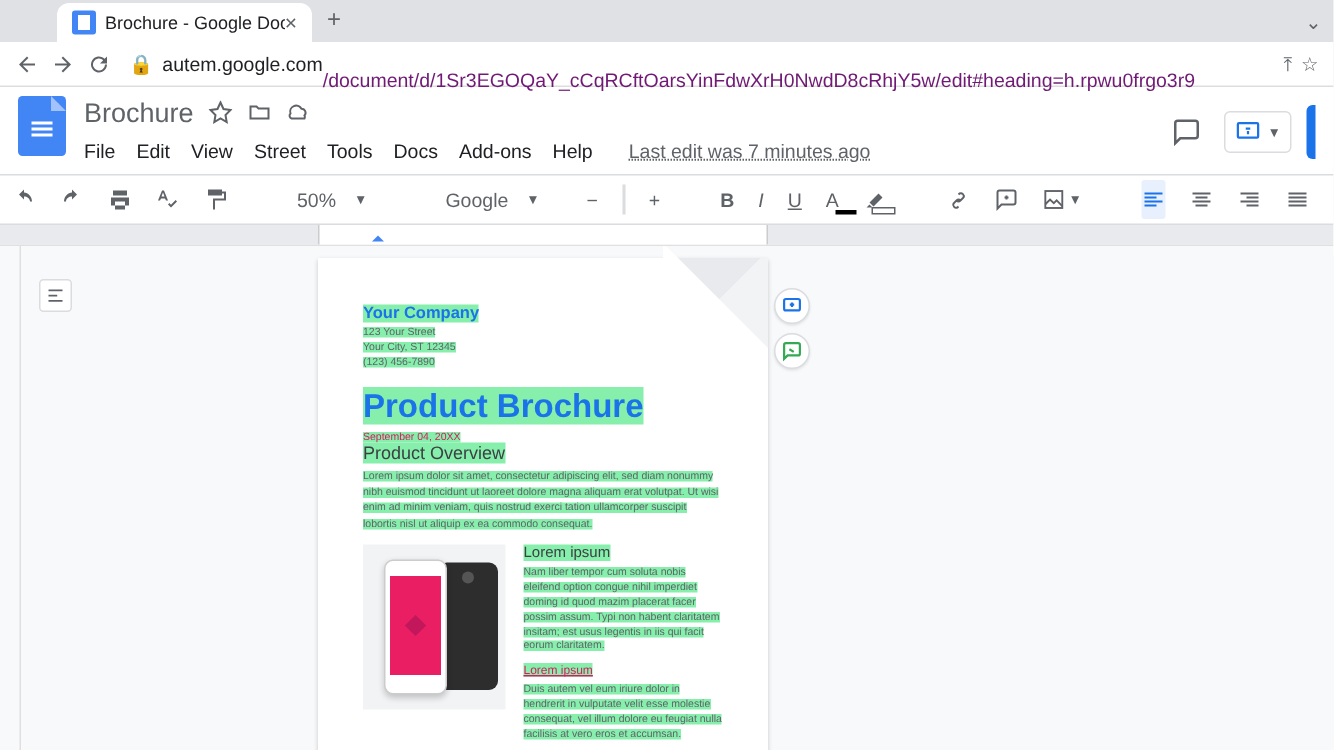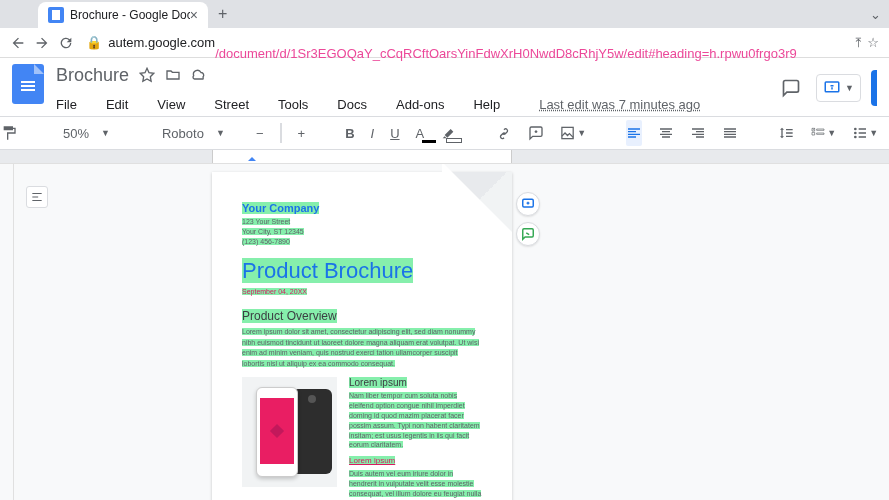--- a/index.html
+++ b/index.html
@@ -16,44 +16,44 @@
     .tab-close { color: #5f6368; cursor: pointer; font-size: 14px; }
     .new-tab { color: #5f6368; font-size: 16px; margin-left: 10px; cursor: pointer; }
     .tab-right { margin-left: auto; color: #5f6368; padding-right: 8px; cursor: pointer; }
     
     .addr-bar { display: flex; align-items: center; background: #fff; height: 30px; border-bottom: 1px solid #ddd; padding: 0 6px; }
     .nav-btn { width: 24px; height: 24px; display: flex; align-items: center; justify-content: center; color: #5f6368; cursor: pointer; }
     .nav-btn svg { width: 16px; height: 16px; }
     .url-field { flex: 1; display: flex; align-items: center; margin: 0 8px; font-size: 13px; }
     .lock-icon { color: #5f6368; margin-right: 6px; }
     .url-host { color: #202124; }
-    .url-path { color: #ec4899; margin-top: 22px; }
+    .url-path { color: #701a75; margin-top: 22px; }
     .addr-right { display: flex; gap: 6px; color: #5f6368; padding-right: 4px; }
     .addr-right span { cursor: pointer; }
     
     
     .docs-header { background: #fff; display: flex; padding: 6px 12px 0; }
     .docs-logo { width: 32px; height: 40px; background: #4285f4; border-radius: 3px; margin-right: 12px; position: relative; display: flex; align-items: center; justify-content: center; cursor: pointer; }
     .docs-logo::before { content: ''; position: absolute; top: 0; right: 0; border: 5px solid #a1c2fa; border-top-color: transparent; border-right-color: transparent; }
     .docs-logo::after { content: ''; width: 14px; height: 2px; background: #fff; box-shadow: 0 4px 0 #fff, 0 8px 0 #fff; margin-top: -4px; }
     .docs-center { flex: 1; }
     .docs-title-row { display: flex; align-items: center; gap: 10px; height: 22px; }
     .docs-title { font-size: 18px; color: #5f6368; }
     .title-icon { color: #5f6368; cursor: pointer; }
     .title-icon svg { width: 16px; height: 16px; display: block; }
-    .docs-menu-row { display: flex; align-items: flex-end; gap: 29px; height: 24px; margin-top: 2px; font-size: 13px; color: #202124; }
+    .docs-menu-row { display: flex; align-items: center; gap: 14px; height: 24px; margin-top: 2px; font-size: 13px; color: #202124; }
     .menu-item { cursor: pointer; }
     .last-edit { color: #5f6368; text-decoration-line: underline; text-decoration-style: dotted; margin-left: 10px; cursor: pointer; }
     .docs-right { display: flex; align-items: center; gap: 10px; }
     .comments-btn { width: 30px; height: 30px; display: flex; align-items: center; justify-content: center; cursor: pointer; color: #5f6368; }
     .present-btn { border: 1px solid #dadce0; border-radius: 4px; padding: 4px 6px; display: flex; align-items: center; gap: 4px; cursor: pointer; color: #1a73e8; }
     .share-edge { width: 6px; height: 36px; background: #1a73e8; border-radius: 4px 0 0 4px; }
     
     
-    .toolbar { display: flex; align-items: center; height: 34px; padding: 0 8px; border-bottom: 1px solid #dadce0; border-top: 1px solid #dadce0; margin-top: 4px; gap: 16px; font-size: 13px; justify-content: center; }
+    .toolbar { display: flex; align-items: center; height: 34px; padding: 0 8px; border-bottom: 1px solid #dadce0; border-top: 1px solid #dadce0; margin-top: 4px; gap: 16px; font-size: 13px; }
     .tb-btn { width: 26px; height: 26px; display: flex; align-items: center; justify-content: center; color: #5f6368; cursor: pointer; border-radius: 2px; }
     .tb-sep { width: 1px; height: 18px; background: #dadce0; margin: 0 4px; }
     .tb-select { display: flex; align-items: center; padding: 0 6px; height: 24px; cursor: pointer; color: #5f6368; gap: 12px; }
     .tb-font { width: 60px; }
     .tb-numbox { border: 1px solid #dadce0; width: 36px; height: 20px; }
     .tb-bold { font-weight: bold; }
     .tb-italic { font-style: italic; }
     .tb-underline { text-decoration: underline; }
     .tb-text-color { position: relative; }
     .tb-text-color::after { content: ''; position: absolute; bottom: 3px; left: 6px; width: 14px; height: 3px; background: #000; }
@@ -75,23 +75,23 @@
     .left-ruler { width: 14px; background: #f8f9fa; border-right: 1px solid #e0e0e0; }
     .outline-btn { position: absolute; left: 26px; top: 22px; width: 22px; height: 22px; border: 1px solid #dadce0; border-radius: 3px; display: flex; align-items: center; justify-content: center; cursor: pointer; color: #5f6368; background: #fff; }
     .canvas { flex: 1; overflow: auto; position: relative; }
     .page { position: absolute; left: 198px; top: 8px; width: 300px; background: #fff; box-shadow: 0 1px 3px rgba(0,0,0,.2); padding: 28px 30px 20px; }
     .page-corner { position: absolute; top: 0; right: 0; width: 70px; height: 60px; background: linear-gradient(135deg, #e8eaed 0%, #e8eaed 50%, #f1f3f4 50%); }
     .page-corner::before { content:''; position:absolute; bottom: 0; left: 0; width: 0; height: 0; border: 35px solid transparent; border-left-color: #fff; border-bottom-color: #fff; }
     
     .sel { background: #86efac; display: inline; }
     .company { font-size: 11px; font-weight: bold; color: #1a73e8; }
     .address { font-size: 7px; color: #5f6368; line-height: 1.4; margin-top: 2px; }
-    .doc-h1 { font-size: 22px; color: #1a73e8; margin-top: 12px; font-weight: normal; }
+    .doc-h1 { font-size: 22px; color: #1a73e8; margin-top: 12px; font-weight: bold; }
     .doc-date { font-size: 7px; color: #d81b60; margin-top: 4px; }
-    .doc-h2 { font-size: 12px; color: #3c4043; margin-top: 14px; }
+    .doc-h2 { font-size: 12px; color: #3c4043; }
     .body-text { font-size: 7px; color: #5f6368; line-height: 1.5; margin-top: 4px; }
     .media-row { display: flex; gap: 12px; margin-top: 8px; }
     .phone-img { width: 95px; height: 110px; background: #f1f3f4; display: flex; align-items: center; justify-content: center; position: relative; }
     .phone-back { width: 40px; height: 85px; background: #2d2d2d; border-radius: 6px; position: absolute; left: 50px; top: 12px; }
     .phone-back::before { content:''; width: 8px; height: 8px; border-radius: 50%; background: #555; position: absolute; top: 6px; left: 16px; }
     .phone-front { width: 42px; height: 90px; background: #fff; border-radius: 6px; border: 1px solid #ccc; position: absolute; left: 14px; top: 10px; z-index: 2; box-shadow: 0 2px 4px rgba(0,0,0,.2); }
     .phone-screen { position: absolute; top: 10px; left: 3px; right: 3px; bottom: 12px; background: #e91e63; }
     .phone-diamond { position: absolute; top: 50%; left: 50%; width: 10px; height: 10px; background: #c2185b; transform: translate(-50%,-50%) rotate(45deg); }
     .media-text { flex: 1; }
     .sub-h { font-size: 10px; color: #3c4043; margin-bottom: 3px; }
@@ -222,21 +222,21 @@
         <path d="M18 4V2H4v6h14V6h2v5H9v11h2V13h11V4z"></path>
       </svg>
     </div>
   <div class="tb-sep"></div>
   <div class="tb-select">
       <span>50%</span>
       <span class="dd-arrow">▼</span>
     </div>
   <div class="tb-sep"></div>
   <div class="tb-select tb-font">
-      <span>Roboto</span>
+      <span>Google</span>
       <span class="dd-arrow">▼</span>
     </div>
   <div class="tb-sep"></div>
   <div class="tb-btn">−</div>
   <div class="tb-numbox"></div>
   <div class="tb-btn">+</div>
   <div class="tb-sep"></div>
   <div class="tb-btn tb-bold">B</div>
   <div class="tb-btn tb-italic">I</div>
   <div class="tb-btn tb-underline">U</div>

